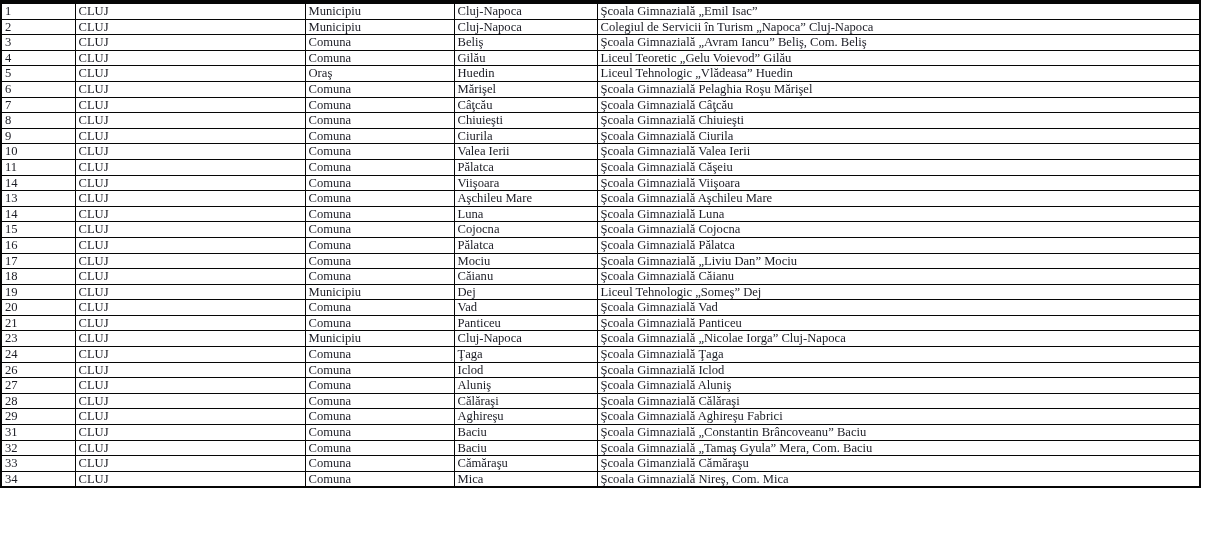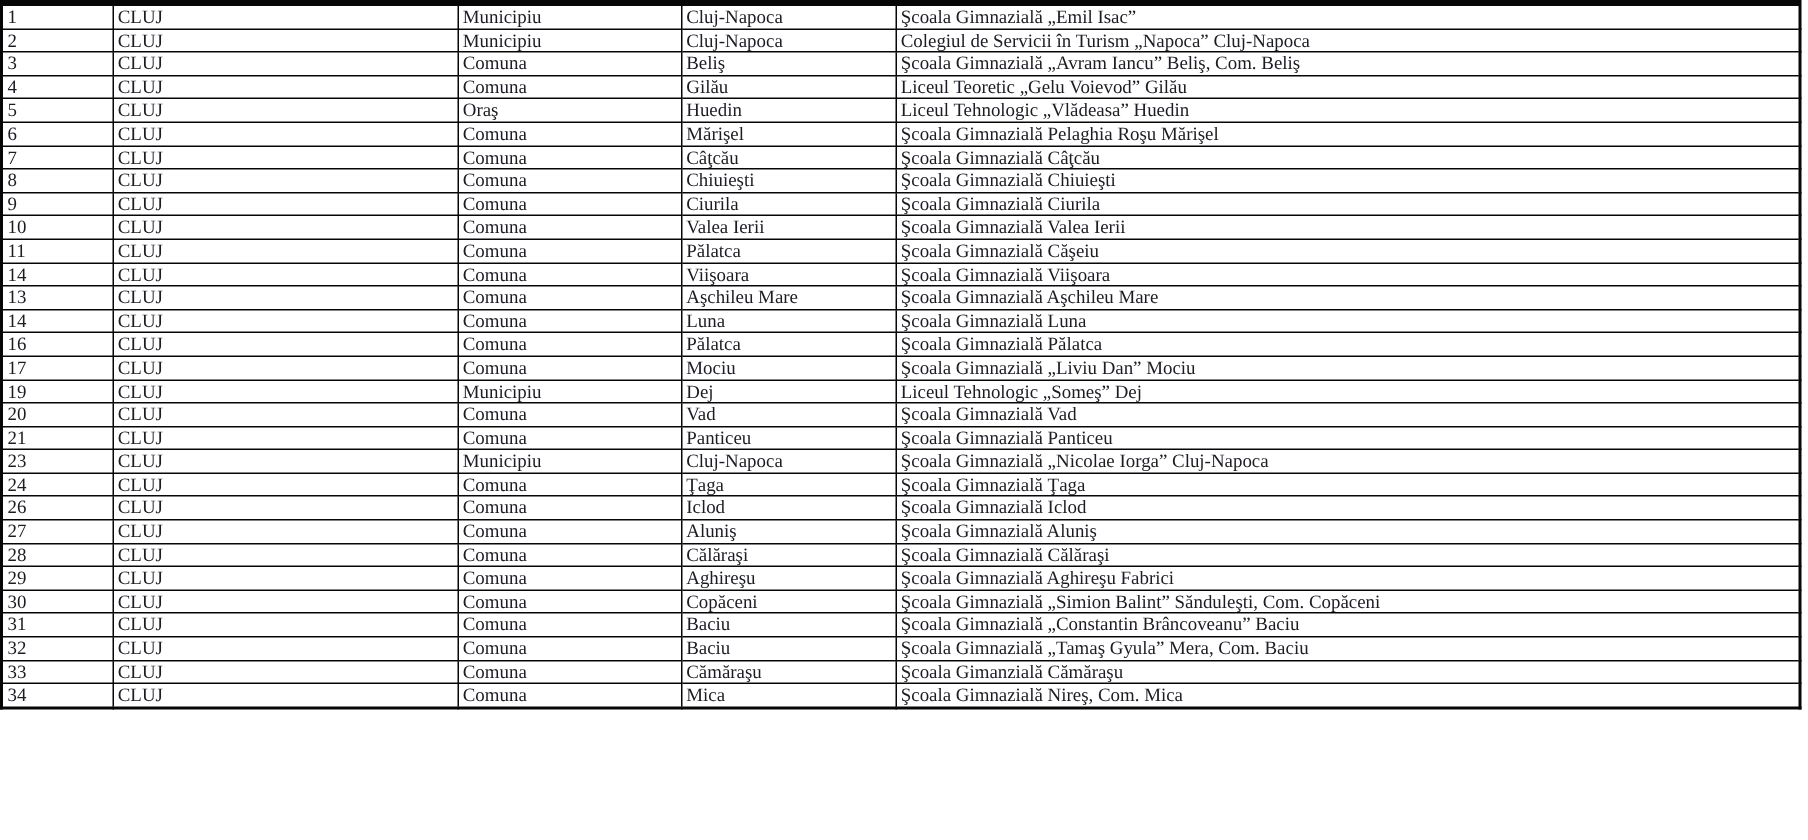--- a/index.html
+++ b/index.html
@@ -150,34 +150,48 @@
     <td>Şcoala Gimnazială Aşchileu Mare</td>
   </tr>
         <tr>
     <td>14</td>
     <td>CLUJ</td>
     <td>Comuna</td>
     <td>Luna</td>
     <td>Şcoala Gimnazială Luna</td>
   </tr>
         <tr>
+    <td>15</td>
+    <td>CLUJ</td>
+    <td>Comuna</td>
+    <td>Cojocna</td>
+    <td>Şcoala Gimnazială Cojocna</td>
+  </tr>
+        <tr>
     <td>16</td>
     <td>CLUJ</td>
     <td>Comuna</td>
     <td>Pălatca</td>
     <td>Şcoala Gimnazială Pălatca</td>
   </tr>
         <tr>
     <td>17</td>
     <td>CLUJ</td>
     <td>Comuna</td>
     <td>Mociu</td>
     <td>Şcoala Gimnazială „Liviu Dan” Mociu</td>
   </tr>
         <tr>
+    <td>18</td>
+    <td>CLUJ</td>
+    <td>Comuna</td>
+    <td>Căianu</td>
+    <td>Şcoala Gimnazială Căianu</td>
+  </tr>
+        <tr>
     <td>19</td>
     <td>CLUJ</td>
     <td>Municipiu</td>
     <td>Dej</td>
     <td>Liceul Tehnologic „Someş” Dej</td>
   </tr>
         <tr>
     <td>20</td>
     <td>CLUJ</td>
     <td>Comuna</td>
@@ -225,27 +239,20 @@
     <td>Comuna</td>
     <td>Călăraşi</td>
     <td>Şcoala Gimnazială Călăraşi</td>
   </tr>
         <tr>
     <td>29</td>
     <td>CLUJ</td>
     <td>Comuna</td>
     <td>Aghireşu</td>
     <td>Şcoala Gimnazială Aghireşu Fabrici</td>
-  </tr>
-        <tr>
-    <td>30</td>
-    <td>CLUJ</td>
-    <td>Comuna</td>
-    <td>Copăceni</td>
-    <td>Şcoala Gimnazială „Simion Balint” Sănduleşti, Com. Copăceni</td>
   </tr>
         <tr>
     <td>31</td>
     <td>CLUJ</td>
     <td>Comuna</td>
     <td>Baciu</td>
     <td>Şcoala Gimnazială „Constantin Brâncoveanu” Baciu</td>
   </tr>
         <tr>
     <td>32</td>

